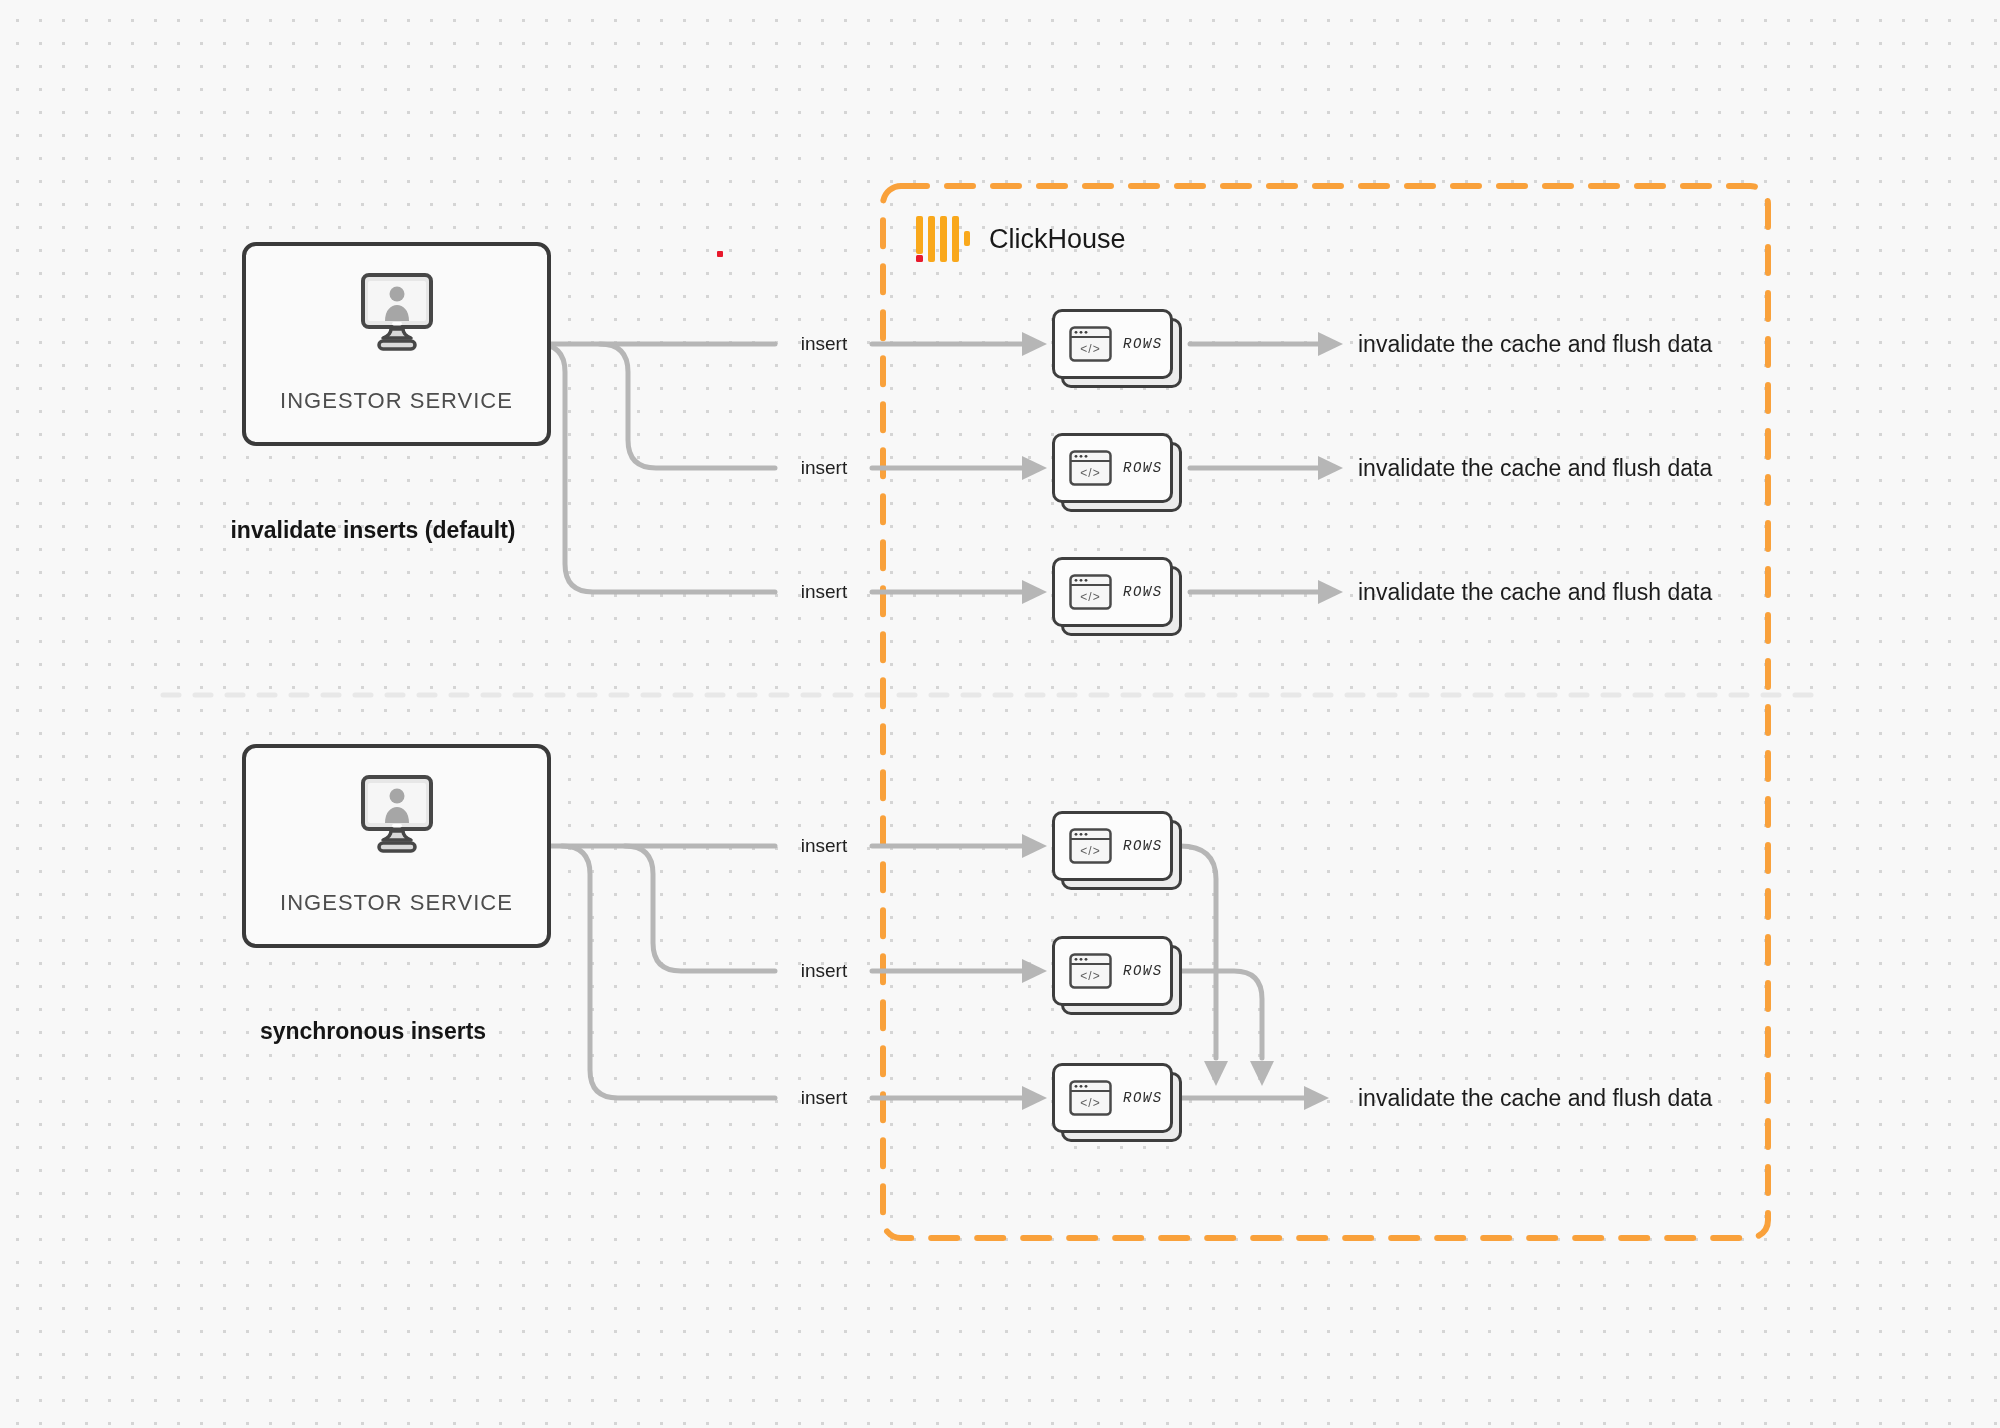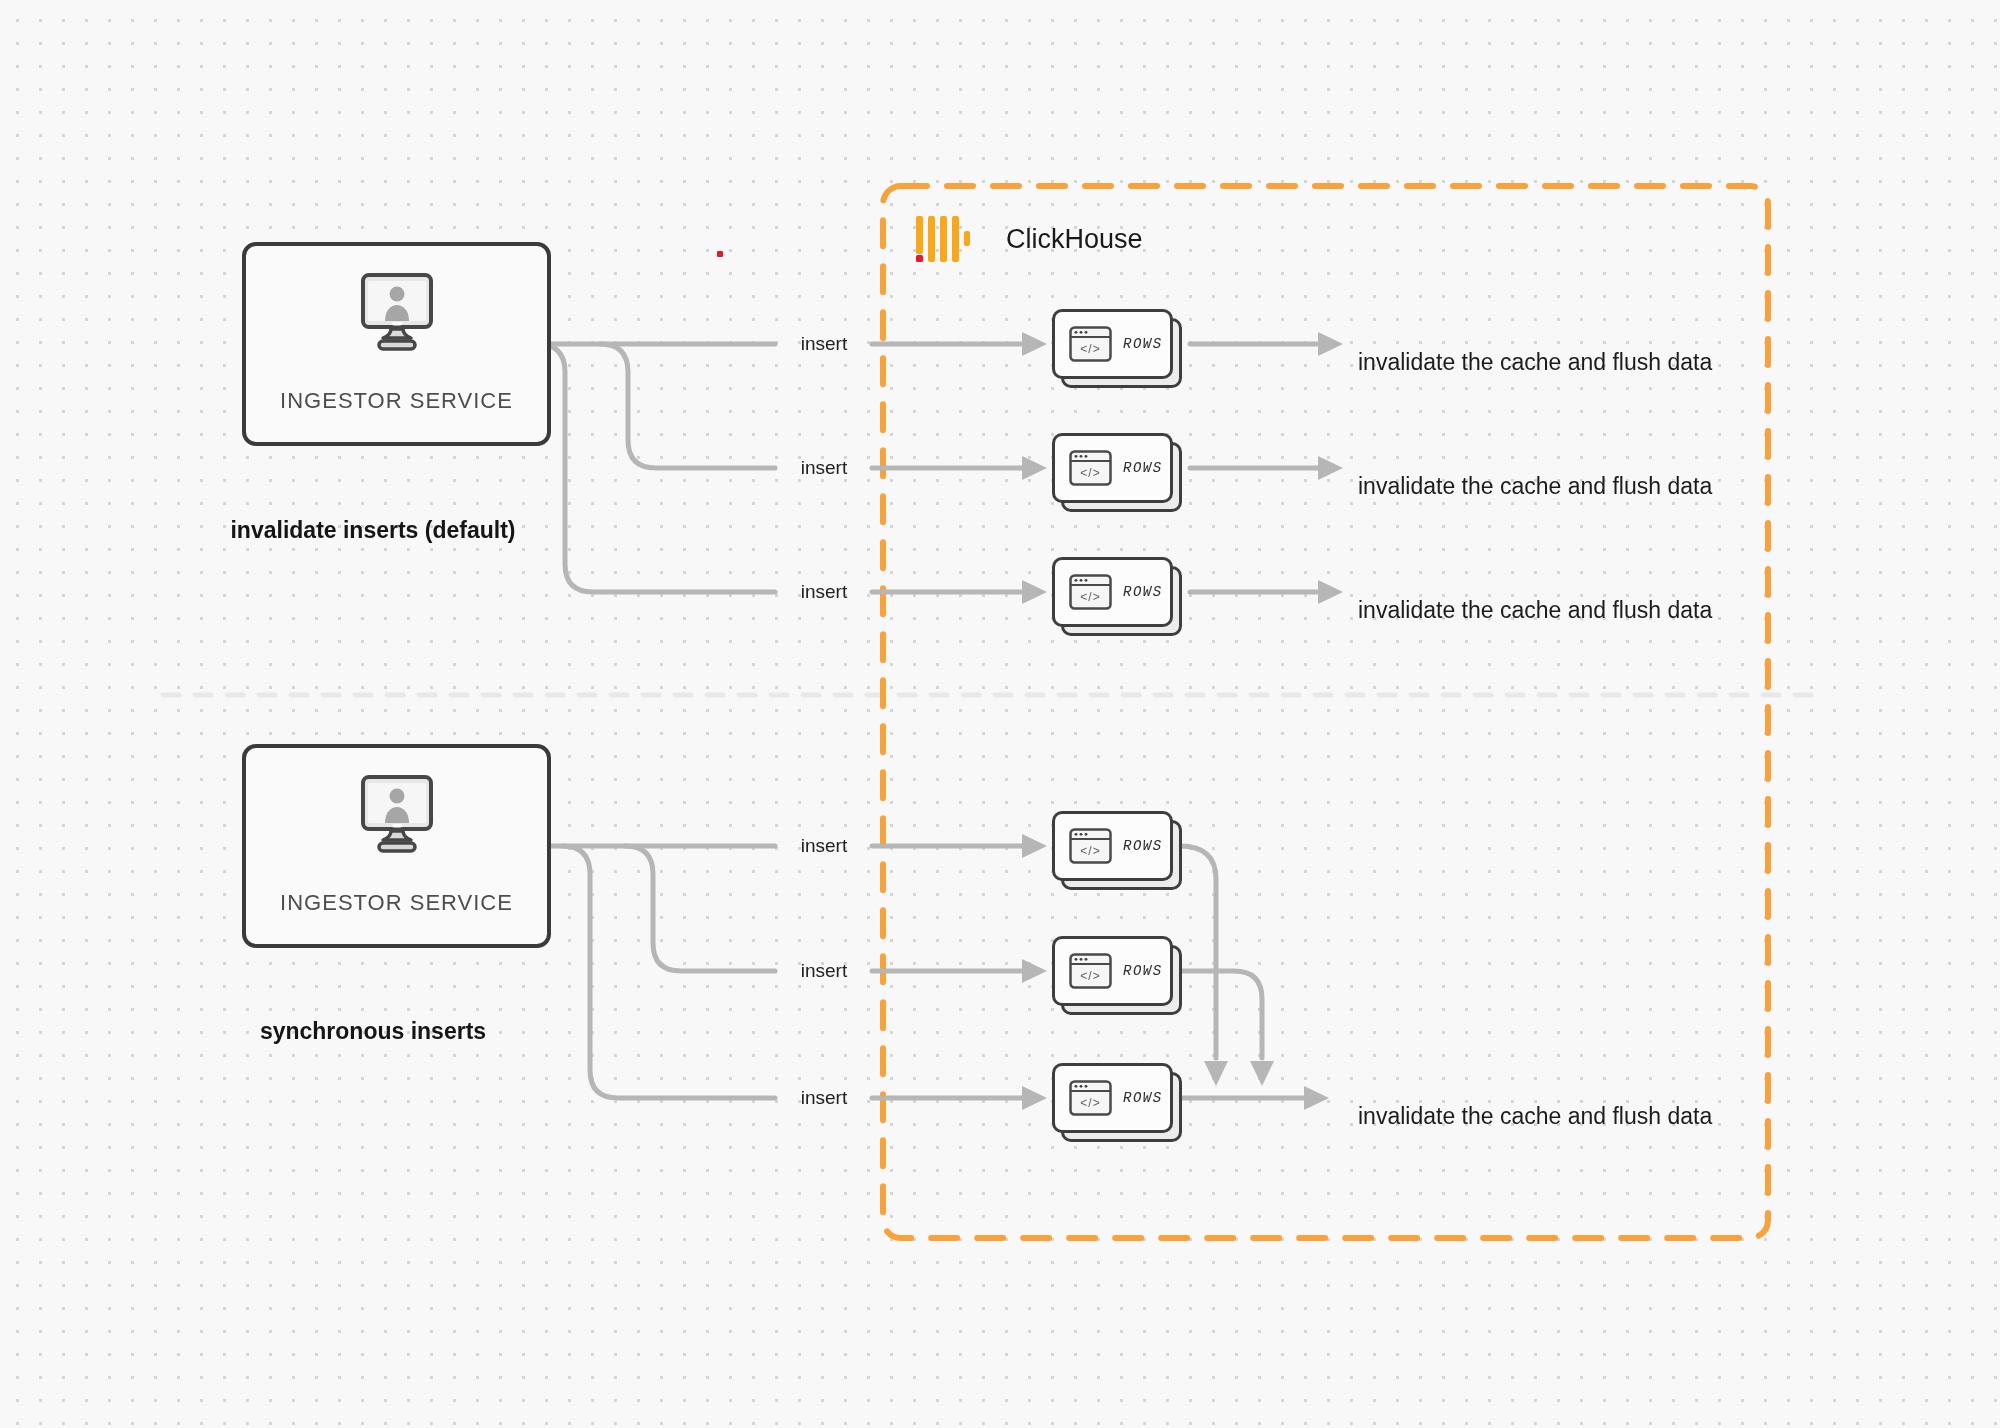--- a/index.html
+++ b/index.html
@@ -26,21 +26,21 @@
   .ingestor .monitor{position:absolute;left:50%;top:26px;transform:translateX(-50%);}
   .ingestor-label{
     position:absolute;left:0;right:0;top:142px;text-align:center;
     font-size:22px;color:#4d4d4d;letter-spacing:1px;
   }
   .caption{
     position:absolute;left:123px;width:500px;text-align:center;
     font-weight:bold;font-size:23px;color:#151515;
   }
   
-  .ch-logo{position:absolute;left:916px;top:216px;height:46px;display:flex;align-items:center;gap:36px;}
+  .ch-logo{position:absolute;left:916px;top:216px;height:46px;display:flex;align-items:center;gap:19px;}
   .ch-label{font-size:27px;font-weight:500;color:#191919;line-height:46px;}
   .red-dot{position:absolute;left:717px;top:251px;width:6px;height:6px;background:#e8192c;border-radius:1px;}
   
   .card{position:absolute;left:1052px;width:130px;height:79px;}
   .card-back{
     position:absolute;left:9px;top:9px;width:121px;height:70px;box-sizing:border-box;
     border:3px solid #3e3e3e;border-radius:10px;background:#ececec;
   }
   .card-front{
     position:absolute;left:0;top:0;width:121px;height:70px;box-sizing:border-box;
@@ -48,21 +48,21 @@
     display:flex;align-items:center;padding-left:14px;gap:11px;
   }
   .rows-lbl{font-style:italic;font-size:14px;letter-spacing:1.5px;color:#2d2d2d;font-family:Liberation Mono, monospace;}
   
   .insert-lbl{
     position:absolute;left:779px;width:90px;height:30px;line-height:30px;
     text-align:center;font-size:19px;color:#212121;
   }
   .result-lbl{
     position:absolute;left:1358px;height:30px;line-height:30px;
-    font-size:23px;color:#1c1c1c;white-space:nowrap;margin-top:18px;
+    font-size:23px;color:#1c1c1c;white-space:nowrap;
   }
 </style>
 </head>
 <body>
 
 <div class="stage">
 
   <svg class="layer" width="2000" height="1428" viewBox="0 0 2000 1428">
 
     <path d="M163 695 H1817" stroke="#e8e8e8" stroke-width="5" stroke-dasharray="16 16" stroke-linecap="round" fill="none"></path>

